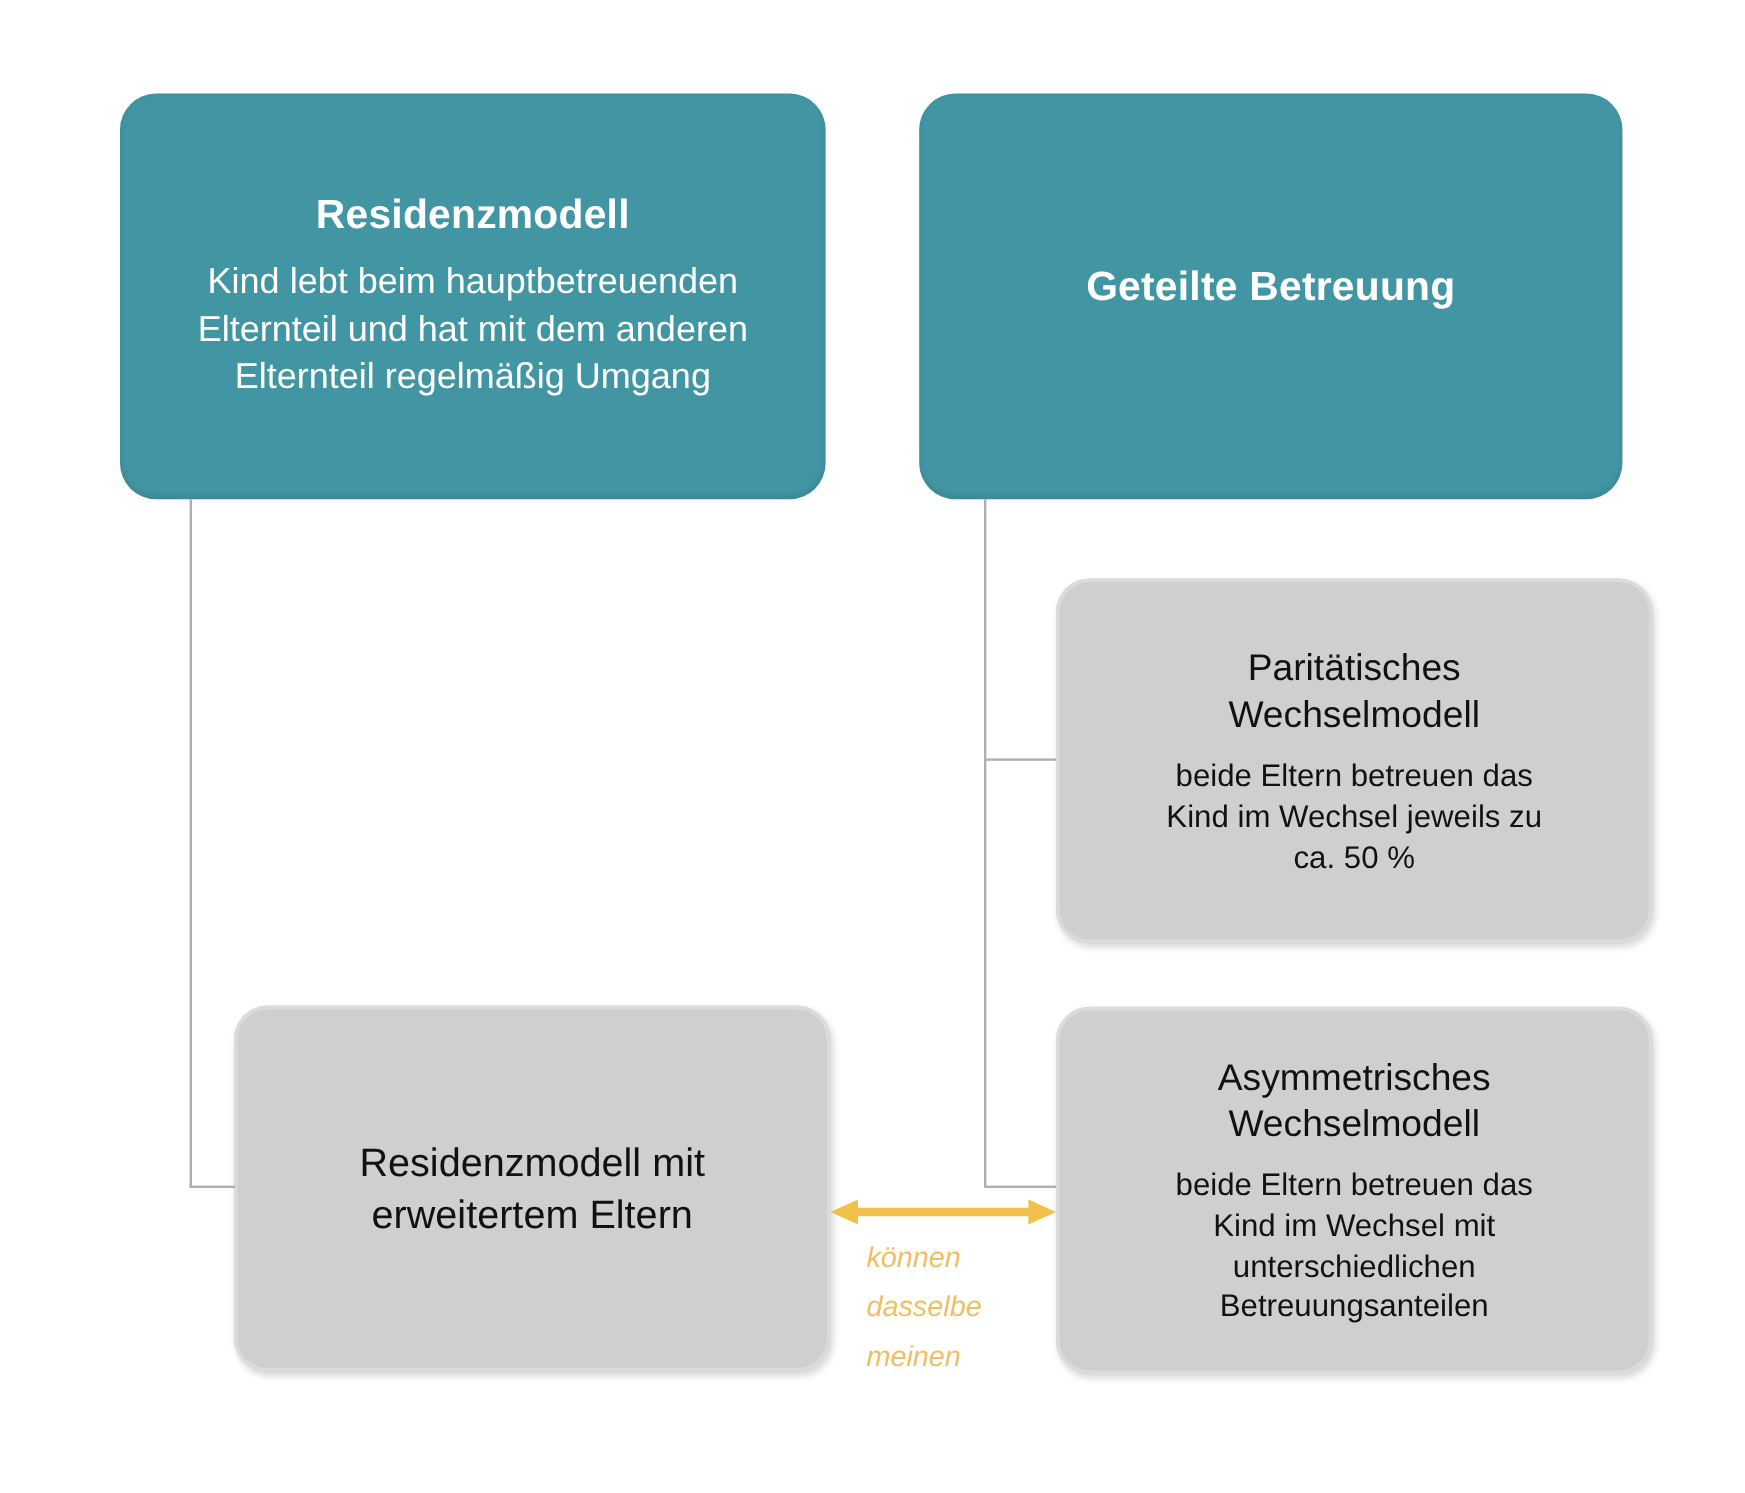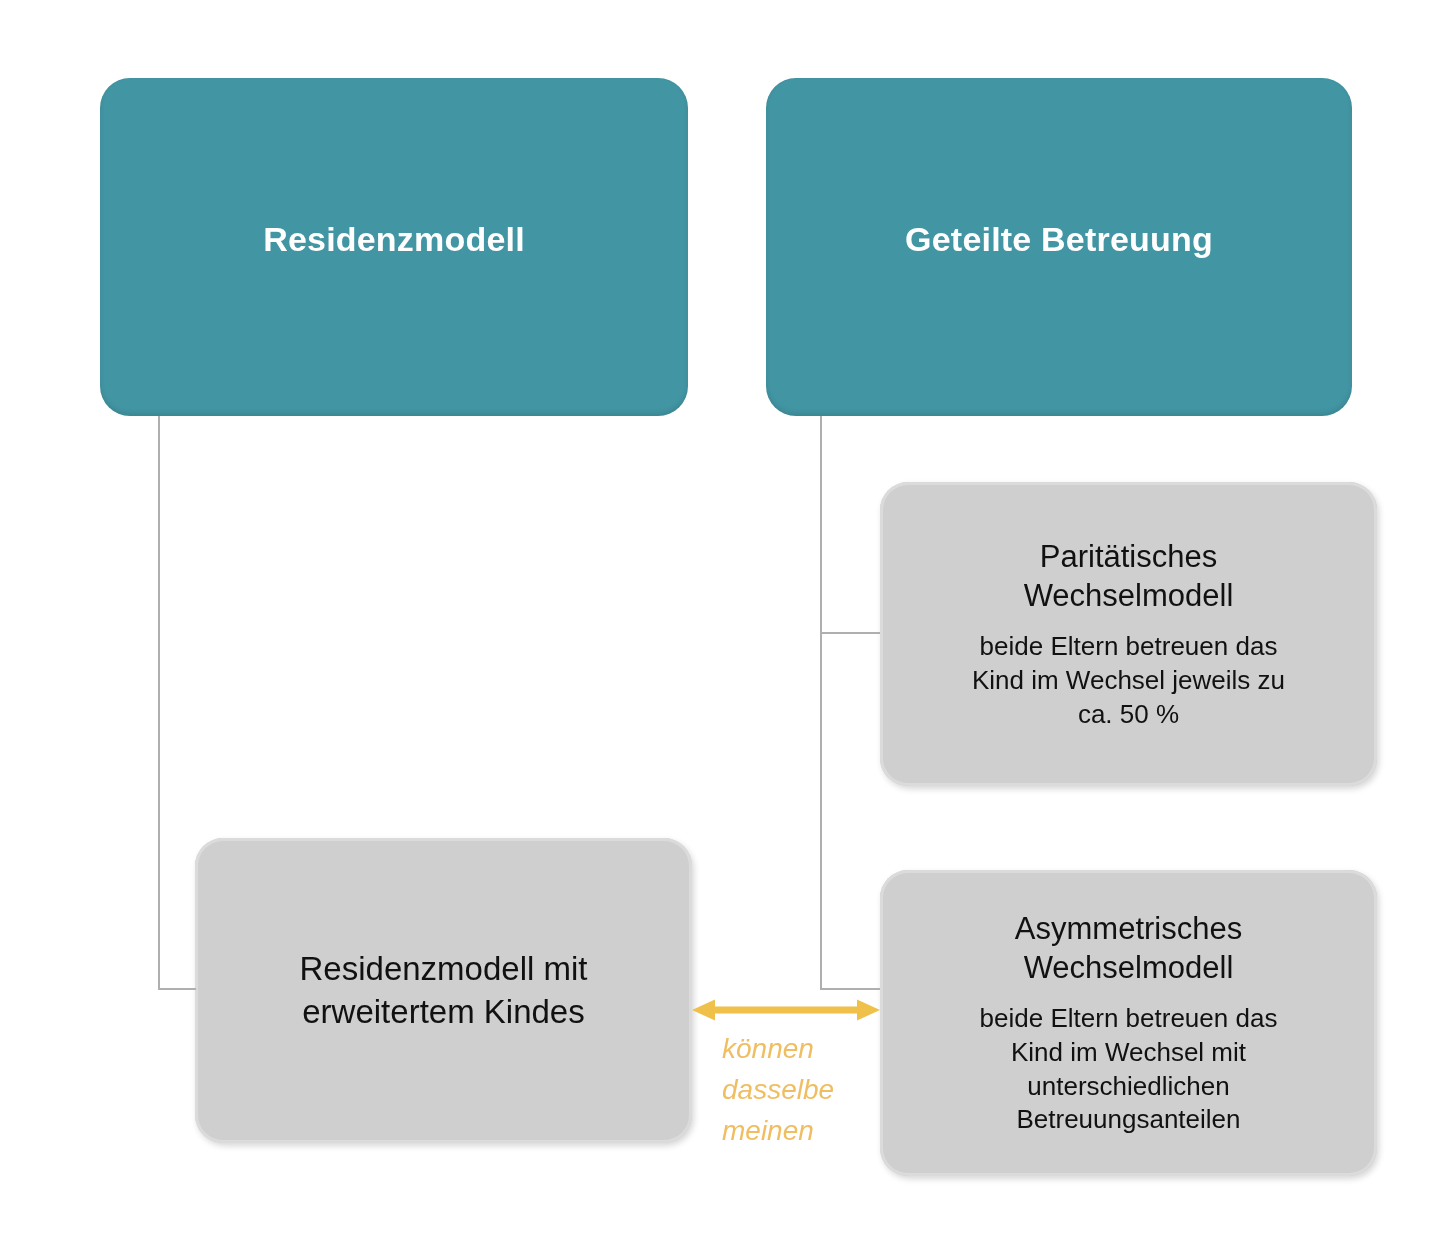--- a/index.html
+++ b/index.html
@@ -70,21 +70,21 @@
     line-height: 1.28;
     margin-bottom: 14px;
   }
   .gray-box .body {
     font-size: 26px;
     line-height: 1.30;
   }
   #box-residenzmodell       { left: 100px; top:  78px; width: 588px; height: 338px; }
   #box-geteilte-betreuung   { left: 766px; top:  78px; width: 586px; height: 338px; gap: 13px; }
   #box-paritaetisch         { left: 880px; top: 482px; width: 497px; height: 304px; }
-  #box-asymmetrisch         { left: 880px; top: 870px; width: 497px; height: 306px; }
+  #box-asymmetrisch         { left: 880px; top: 839px; width: 497px; height: 306px; }
   #box-residenz-erweitert   { left: 195px; top: 838px; width: 497px; height: 305px; }
   #box-residenz-erweitert .title { font-size: 33px; margin-bottom: 0; }
 
   .connector {
     position: absolute;
     background: var(--connector);
   }
   #conn-left-v   { left: 158px; top: 416px; width: 2px;  height: 574px; }
   #conn-left-h   { left: 158px; top: 988px; width: 38px; height: 2px; }
   #conn-right-v  { left: 820px; top: 416px; width: 2px;  height: 574px; }
@@ -99,34 +99,37 @@
     height: 26px;
   }
   .arrow-svg line    { stroke: var(--amber); stroke-width: 7; }
   .arrow-svg polygon { fill: var(--amber); }
 
   .arrow-note {
     position: absolute;
     left: 722px;
     top: 1028px;
     width: 160px;
-    font-size: 28px;
+    font-size: 24px;
     font-style: italic;
     line-height: 41px;
     color: var(--amber_text);
     white-space: pre-line;
   }
 </style>
 </head>
 <body>
 
 <div class="canvas">
 
   <div class="box teal-box" id="box-residenzmodell">
     <div class="title">Residenzmodell</div>
+    <div class="body">Kind lebt beim hauptbetreuenden
+Elternteil und hat mit dem anderen
+Elternteil regelmäßig Umgang</div>
   </div>
 
   <div class="box teal-box" id="box-geteilte-betreuung">
     <div class="title">Geteilte Betreuung</div>
   </div>
 
   <div class="box gray-box" id="box-paritaetisch">
     <div class="title">Paritätisches
 Wechselmodell</div>
     <div class="body">beide Eltern betreuen das
@@ -138,21 +141,21 @@
     <div class="title">Asymmetrisches
 Wechselmodell</div>
     <div class="body">beide Eltern betreuen das
 Kind im Wechsel mit
 unterschiedlichen
 Betreuungsanteilen</div>
   </div>
 
   <div class="box gray-box" id="box-residenz-erweitert">
     <div class="title">Residenzmodell mit
-erweitertem Kindes</div>
+erweitertem Eltern</div>
   </div>
 
   <div class="connector" id="conn-left-v"></div>
   <div class="connector" id="conn-left-h"></div>
   <div class="connector" id="conn-right-v"></div>
   <div class="connector" id="conn-right-h1"></div>
   <div class="connector" id="conn-right-h2"></div>
 
   <svg class="arrow-svg" viewBox="0 0 188 26" xmlns="http://www.w3.org/2000/svg" aria-hidden="true">
     <line x1="18" y1="13" x2="170" y2="13"></line>

